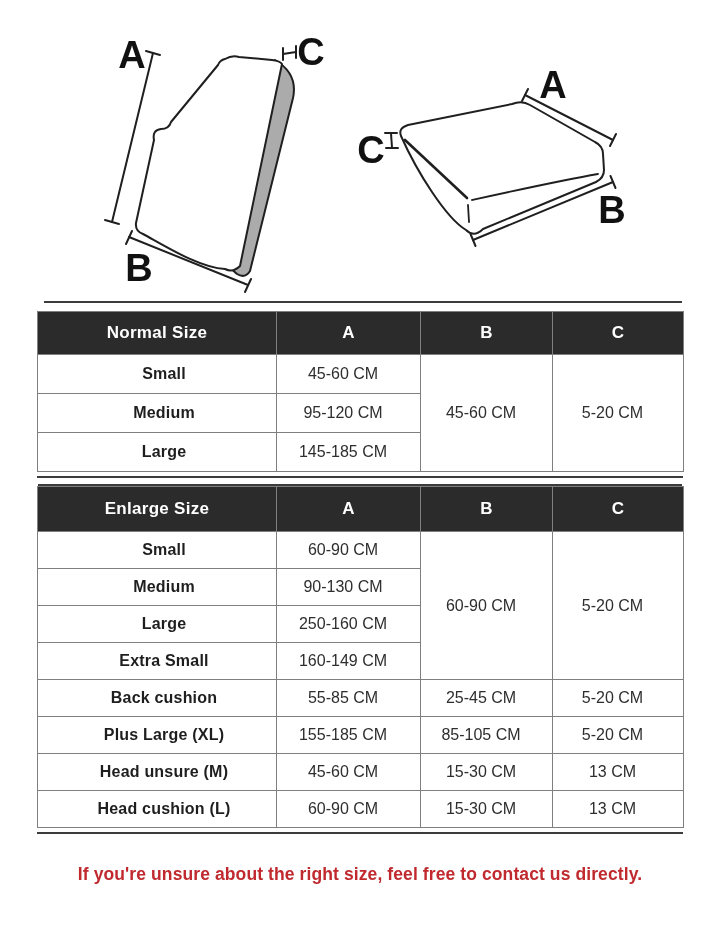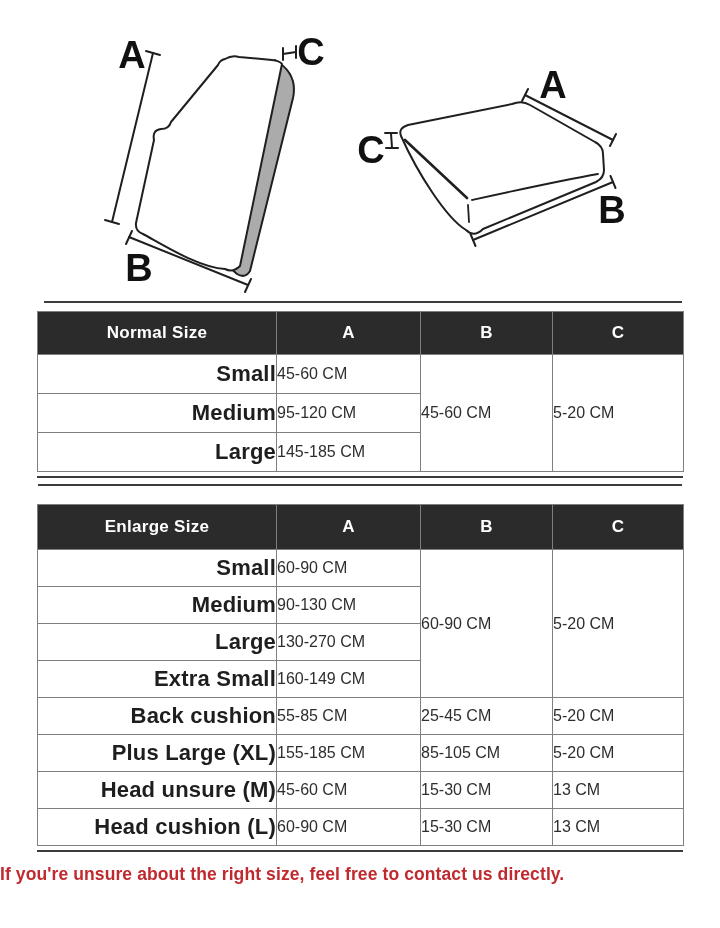--- a/index.html
+++ b/index.html
@@ -22,24 +22,24 @@
 
   .tbl-block{position:absolute;left:37px;width:646px;}
   .rule{height:2px;background:var(--accent-line);}
   table.size-table{border-collapse:collapse;table-layout:fixed;width:646px;
                    border:1px solid var(--outer-border);}
   .size-table th,.size-table td{border:1px solid var(--border);}
   .size-table th{background:var(--header-bg);color:var(--header-text);
                  font-size:17px;font-weight:bold;letter-spacing:.3px;text-align:center;}
   .t1 th{height:43px;} .t2 th{height:45px;}
   .t1 td{height:39px;} .t2 td{height:37px;}
-  td.lbl{font-weight:bold;color:var(--label-text);font-size:22px;letter-spacing:.2px;
-         text-align:right;padding-left:14px;background:#ffffff;}
-  td.val{color:var(--value-text);font-size:16px;text-align:left;padding-right:11px;background:#ffffff;}
-  .note{position:absolute;top:864px;left:0;width:720px;
+  td.lbl{font-weight:bold;color:var(--label-text);font-size:16px;letter-spacing:.2px;
+         text-align:center;padding-left:14px;background:#ffffff;}
+  td.val{color:var(--value-text);font-size:16px;text-align:center;padding-right:11px;background:#ffffff;}
+  .note{position:absolute;top:864px;left:0;width:720px;text-align:center;
         color:var(--note-red);font-size:17.5px;font-weight:bold;letter-spacing:.1px;}
 </style>
 </head>
 <body>
 
 <div class="page">
 
   <svg class="diag" style="left:70px;top:18px" width="255" height="280" viewBox="0 0 255 280">
     <path class="strip" d="M 205,42 C 222,52 226,66 223,80 L 180,253 Q 175,261 167,256 L 158,248 L 196,48 Z"></path>
     <path class="face" d="M 155,41 Q 162,37 169,39 L 202,42 Q 210,43 212,46
@@ -119,21 +119,21 @@
           <td class="lbl">Large</td>
           <td class="val">145-185 CM</td>
         </tr>
       </tbody>
     </table>
     <div class="rule" style="width:646px;margin-top:4px"></div>
   </div>
 
   <div class="tbl-block" style="top:484px">
     <div class="rule" style="width:644px;margin-left:1px"></div>
-    <table class="size-table t2" style="margin-top:18px">
+    <table class="size-table t2" style="margin-top:0">
       <colgroup>
           <col style="width:239px">
           <col style="width:144px">
           <col style="width:132px">
           <col style="width:131px">
         </colgroup>
       <tbody>
         <tr>
           <th>Enlarge Size</th>
           <th>A</th>
@@ -145,21 +145,21 @@
           <td class="val">60-90 CM</td>
           <td class="val" rowspan="4">60-90 CM</td>
           <td class="val" rowspan="4">5-20 CM</td>
         </tr>
         <tr>
           <td class="lbl">Medium</td>
           <td class="val">90-130 CM</td>
         </tr>
         <tr>
           <td class="lbl">Large</td>
-          <td class="val">130-270 CM</td>
+          <td class="val">250-160 CM</td>
         </tr>
         <tr>
           <td class="lbl">Extra Small</td>
           <td class="val">160-149 CM</td>
         </tr>
         <tr>
           <td class="lbl">Back cushion</td>
           <td class="val">55-85 CM</td>
           <td class="val">25-45 CM</td>
           <td class="val">5-20 CM</td>

